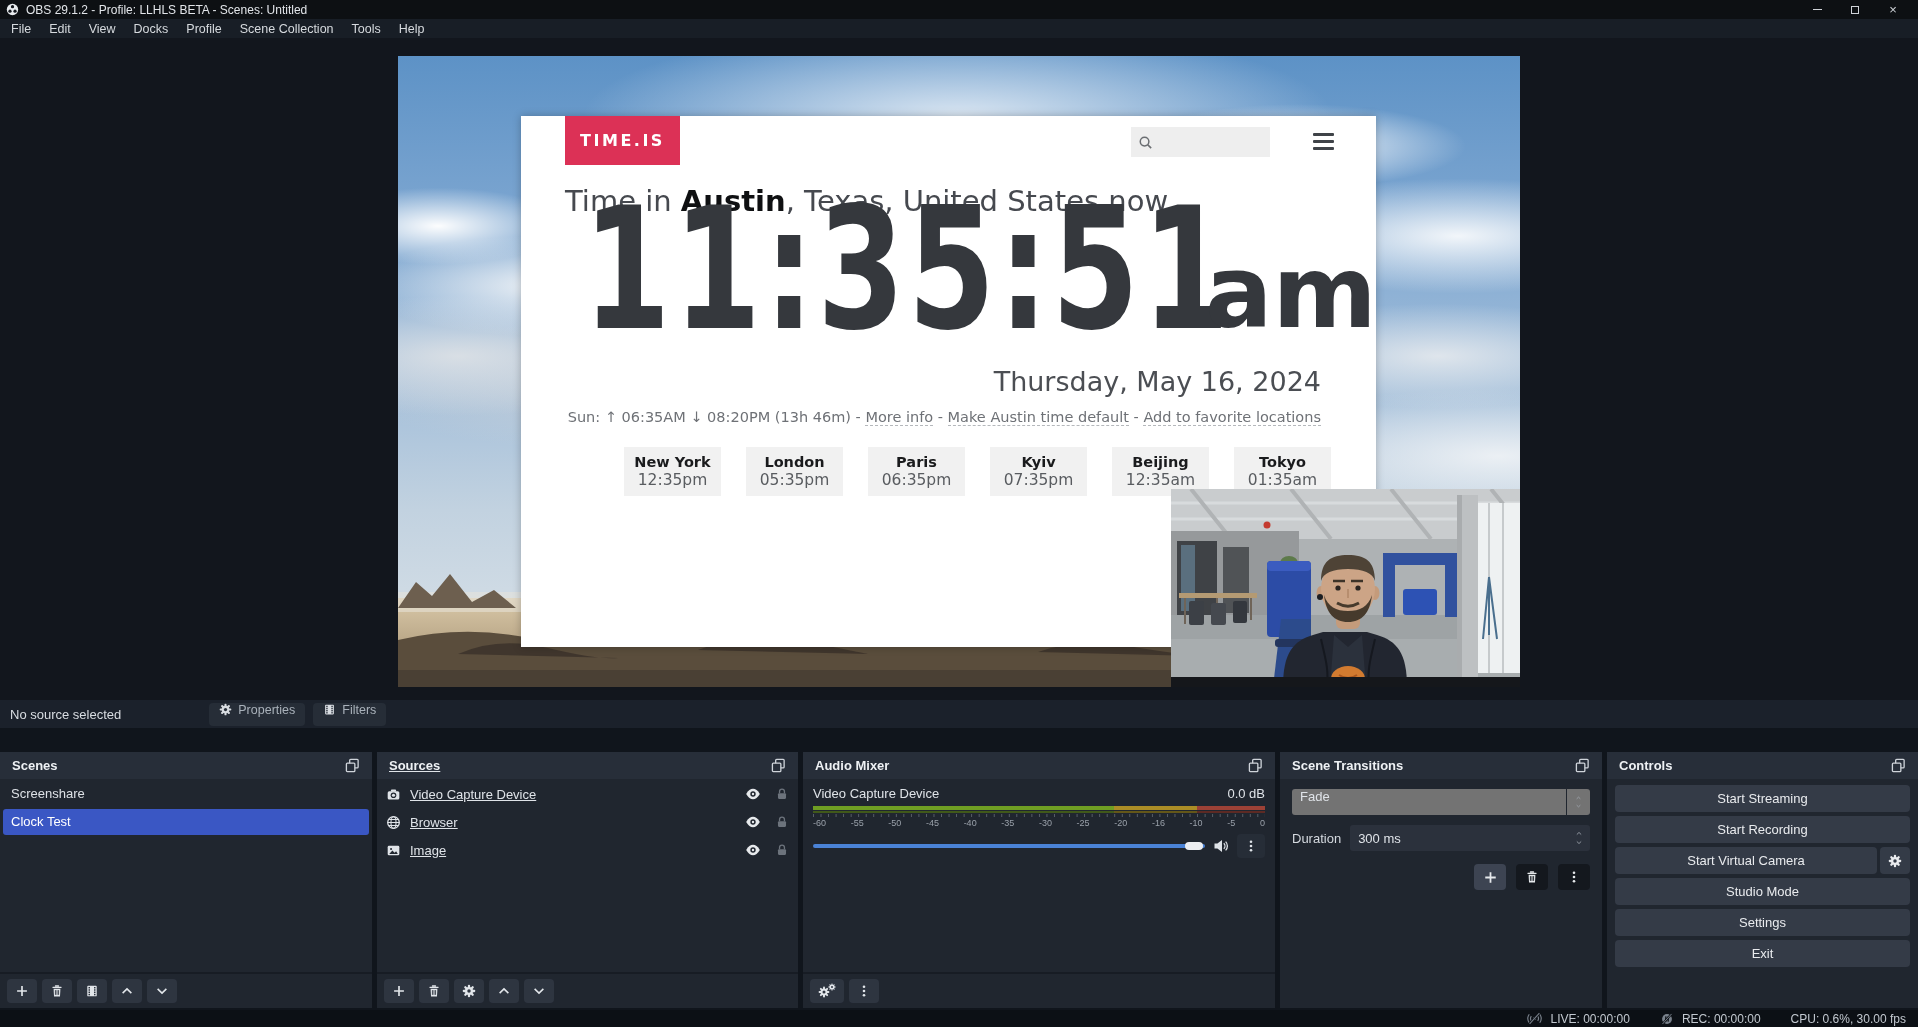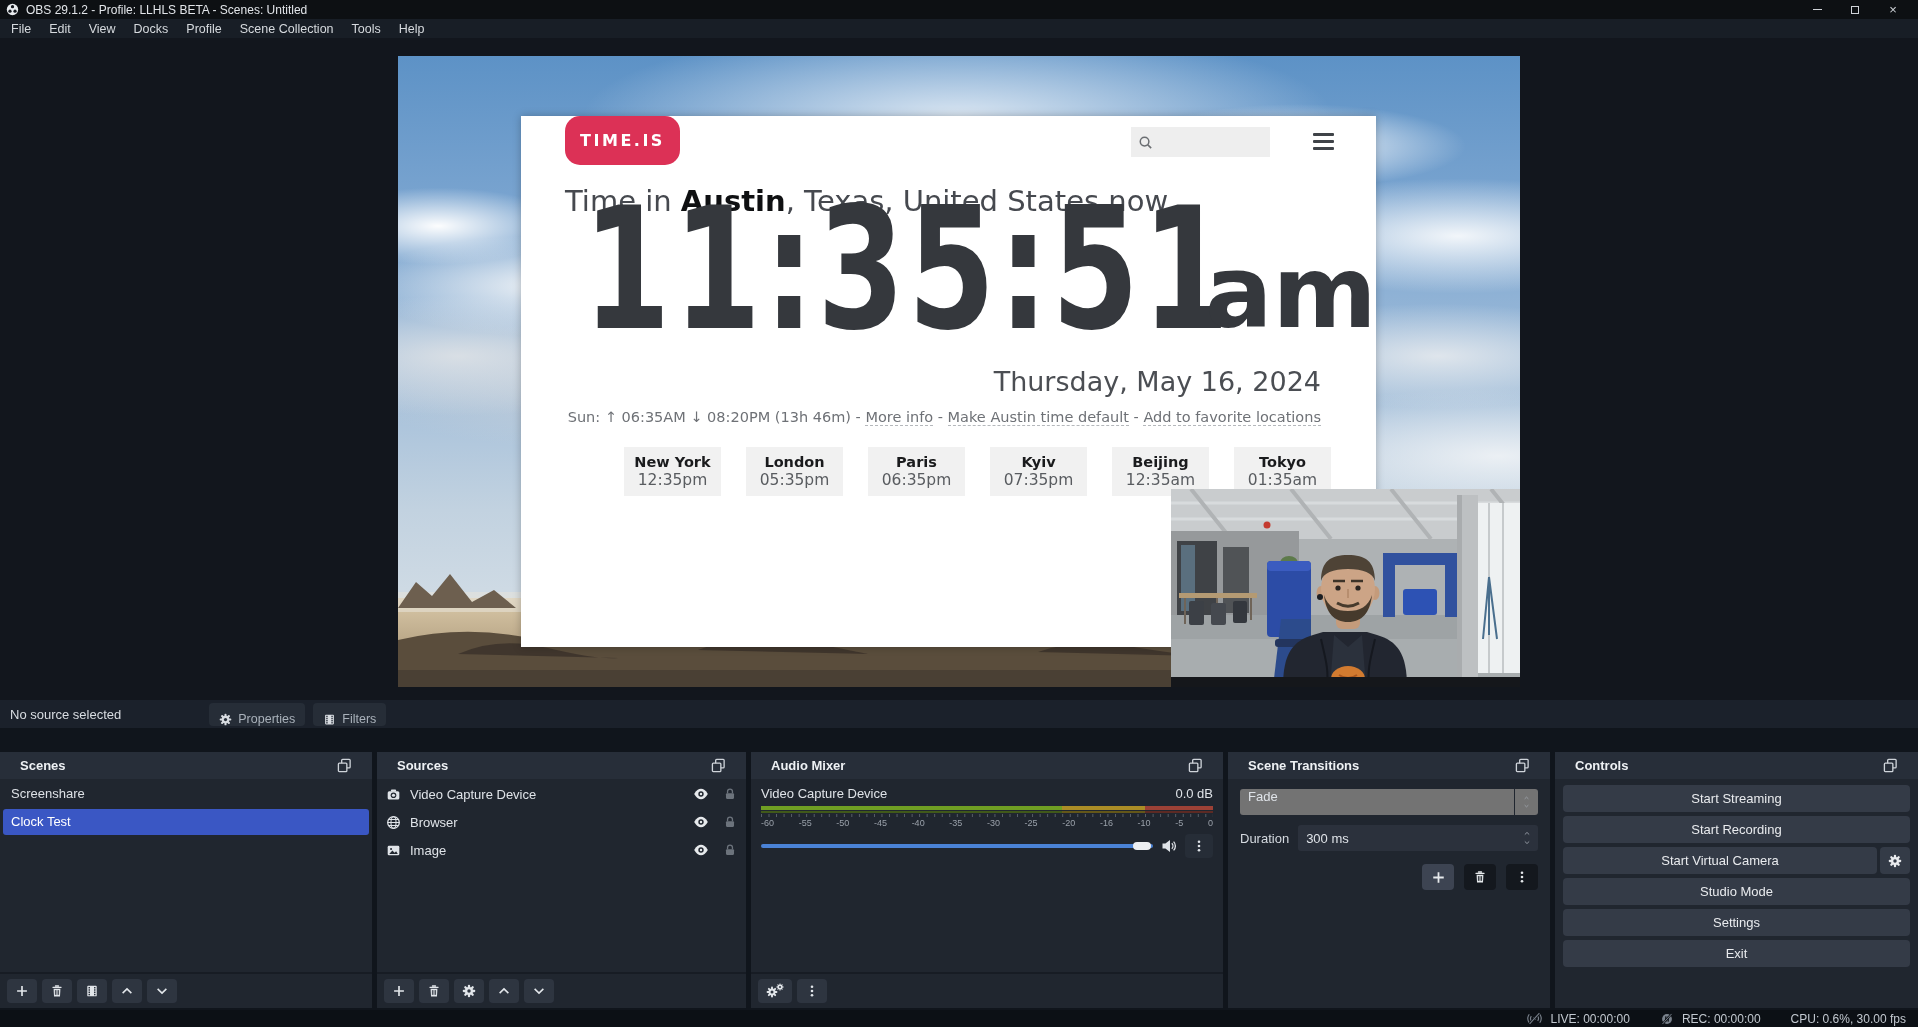--- a/index.html
+++ b/index.html
@@ -44,21 +44,21 @@
   .desert { position:absolute; left:0; bottom:0; width:1122px; height:125px; }
 
   
   .ti-card {
     position:absolute; left:123px; top:60px; width:855px; height:531px;
     background:#ffffff; box-shadow:0 0 8px rgba(0,0,0,.25);
     font-family:"DejaVu Sans",sans-serif; color:#43464c;
   }
   .ti-logo { position:absolute; left:44px; top:0; width:115px; height:49px; background:#dc3156;
     display:flex; align-items:center; justify-content:center; color:#fff; font-weight:bold;
-    font-size:16px; letter-spacing:2.5px;border-radius:15px; }
+    font-size:16px; letter-spacing:2.5px; }
   .ti-search { position:absolute; top:11px; right:106px; width:139px; height:30px; background:#eeeeee;
     display:flex; align-items:center; padding-left:7px; color:#6b6e72; }
   .ti-burger { position:absolute; top:17px; right:42px; width:21px; display:flex; flex-direction:column; gap:4.5px; }
   .ti-burger i { display:block; height:2.5px; background:#3f4348; border-radius:1px; }
   .ti-heading { position:absolute; left:44px; top:68px; font-size:29px; color:#46494f; white-space:nowrap; }
   .ti-heading .city { color:#0f1012; font-weight:bold; }
   .ti-digits { position:absolute; left:62px; top:68px; font-size:170px; line-height:1; font-weight:bold;
     color:#35383d; letter-spacing:4px; transform:scaleX(.74); transform-origin:left top; white-space:nowrap; }
   .ti-ampm { position:absolute; left:684px; top:127px; font-size:100px; line-height:1; font-weight:bold; color:#35383d; }
   .ti-date { position:absolute; right:55px; top:250px; font-size:27px; color:#4b4e53; }
@@ -67,32 +67,32 @@
   .ti-cities { position:absolute; left:84px; top:331px; display:flex; gap:6px; }
   .ti-city { width:97px; height:49px; background:#f1f1f1; text-align:center; padding-top:7px;margin-left:19px; }
   .ti-city .cname { font-size:14.5px; font-weight:bold; color:#1a1b1d; line-height:17px; }
   .ti-city .ctime { font-size:15.5px; color:#595c60; line-height:19px; }
 
   .cam { position:absolute; left:773px; top:433px; width:349px; height:198px; }
 
   
   .src-toolbar { height:28px; background:#1b212b; display:flex; align-items:center; padding:0 10px; flex:none; }
   .src-toolbar .status { font-size:13px; color:#d9dde2; }
-  .tb-btn { height:23px; background:#262d37; border-radius:4px; display:flex; align-items:flex-end;
+  .tb-btn { height:23px; background:#262d37; border-radius:4px; display:flex; align-items:flex-start;
     gap:6px; padding:0 10px; color:#a9b1ba; font-size:12.5px; --hole:#262d37; }
   .tb-btn:first-of-type { margin-left:88px; }
   .tb-btn + .tb-btn { margin-left:8px; }
   .tb-btn svg { color:#d8dce1; }
 
   
   .docks { height:282px; background:#10151c; display:flex; gap:5px; padding:24px 0 2px 0; flex:none; }
   .dock { display:flex; flex-direction:column; background:#20262f; }
-  .dock-scenes { width:372px; } .dock-sources { width:369px; } .dock-mixer { width:472px; }
+  .dock-scenes { width:372px; } .dock-sources { width:421px;text-decoration:underline; } .dock-mixer { width:472px; }
   .dock-transitions { width:322px; } .dock-controls { flex:1; }
-  .dock-header { height:27px; background:#272e39; display:flex; align-items:center; padding:0 20px;
+  .dock-header { height:27px; background:#272e39; display:flex; align-items:center; padding:0 12px;
     flex:none; --hole:#272e39; }
   .dock-title { font-size:13px; font-weight:bold; color:#eef1f4; flex:1; }
   .popout { color:#cfd4da; }
   .dock-body { flex:1; overflow:hidden; }
   .dock-footer { margin-top:auto; display:flex; align-items:center; gap:5px; padding:5px 7px;
     border-top:2px solid #171c24; flex:none; }
   .icon-btn { width:30px; height:24px; background:#2e3540; border-radius:4px; display:flex;
     align-items:center; justify-content:center; color:#e2e6ea; --hole:#2e3540; flex:none; }
 
   .scene-item { height:26px; line-height:26px; margin:2px 3px 0 3px; padding:0 8px; border-radius:3px;

